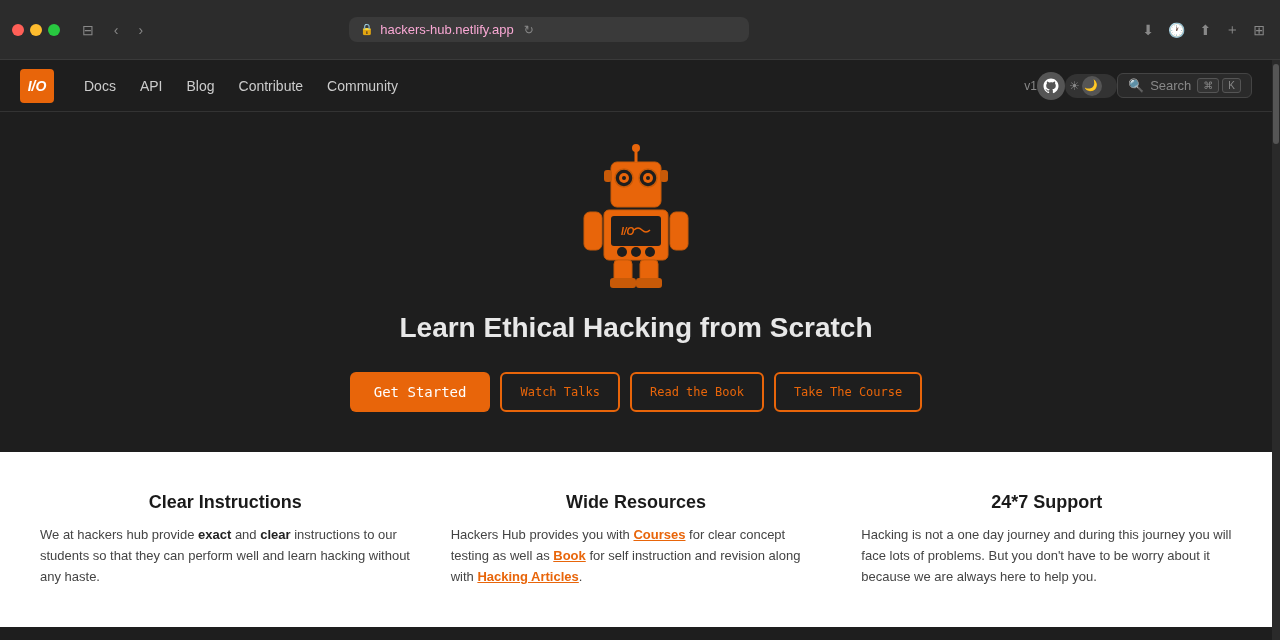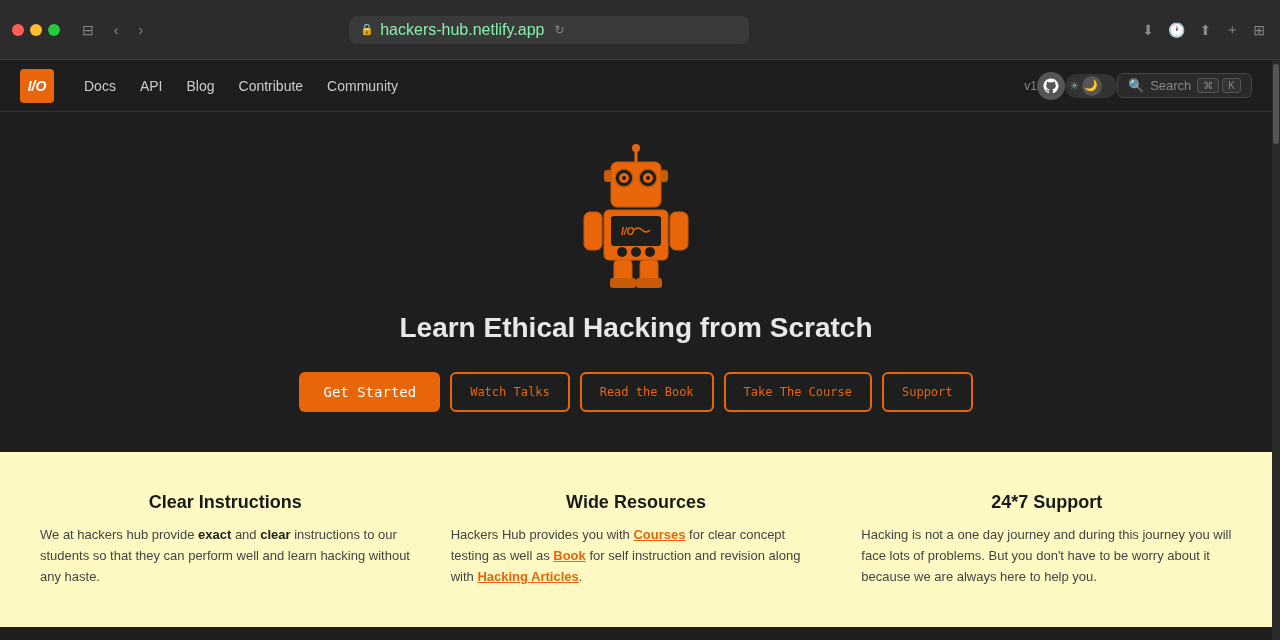--- a/index.html
+++ b/index.html
@@ -43,21 +43,21 @@
       border-radius: 8px;
       padding: 5px 12px;
       display: flex;
       align-items: center;
       gap: 6px;
       flex: 1;
       max-width: 400px;
       margin: 0 auto;
     }
     .lock-icon { color: #888; font-size: 11px; }
-    .url-text { color: #86efac; font-size: 16px; }
+    .url-text { color: #f9a8d4; font-size: 13px; }
     .reload-btn { color: #888; font-size: 12px; margin-left: 4px; }
     .browser-right {
       display: flex;
       align-items: center;
       gap: 8px;
       margin-left: auto;
     }
     .browser-icon-btn {
       background: none;
       border: none;
@@ -244,21 +244,21 @@
       padding: 10px 18px;
       border-radius: 6px;
       font-size: 12px;
       font-weight: 500;
       cursor: pointer;
       font-family: monospace;
     }
 
     
     .features {
-      background: #fef9c3;
+      background: #ffffff;
       padding: 40px 40px;
       display: grid;
       grid-template-columns: 1fr 1fr 1fr;
       gap: 40px;
     }
     .feature-item { }
     .feature-title {
       color: #1a1a1a;
       font-size: 18px;
       font-weight: 700;
@@ -381,21 +381,20 @@
         </svg>
       </div>
 
       <h1 class="hero-title">Learn Ethical Hacking from Scratch</h1>
 
       <div class="hero-buttons">
         <button class="btn-orange">Get Started</button>
         <button class="btn-orange-outline">Watch Talks</button>
         <button class="btn-orange-outline">Read the Book</button>
         <button class="btn-orange-outline">Take The Course</button>
-        <button class="btn-orange-outline">Support</button>
       </div>
     </section>
 
     <section class="features">
 
       <div class="feature-item">
         <h3 class="feature-title">Clear Instructions</h3>
         <p class="feature-text">
           <span>We at hackers hub provide </span><strong>exact</strong><span> and </span><strong>clear</strong><span> instructions to our students so that they can perform well and learn hacking without any haste.</span>
         </p>

